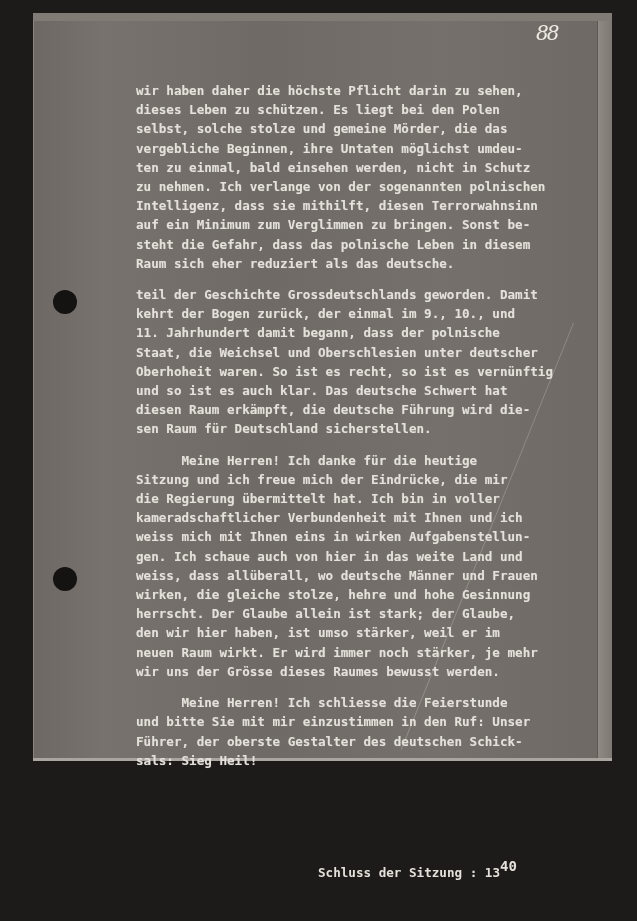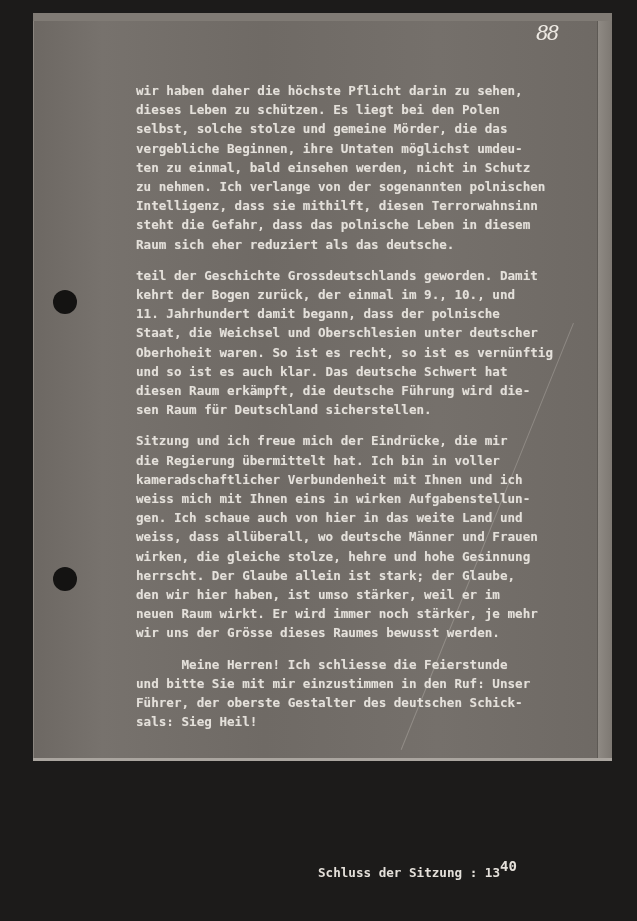--- a/index.html
+++ b/index.html
@@ -92,36 +92,38 @@
 
   <div class="text-block">
     <div>
       <span class="line">wir haben daher die höchste Pflicht darin zu sehen,</span>
       <span class="line">dieses Leben zu schützen. Es liegt bei den Polen</span>
       <span class="line">selbst, solche stolze und gemeine Mörder, die das</span>
       <span class="line">vergebliche Beginnen, ihre Untaten möglichst umdeu-</span>
       <span class="line">ten zu einmal, bald einsehen werden, nicht in Schutz</span>
       <span class="line">zu nehmen. Ich verlange von der sogenannten polnischen</span>
       <span class="line">Intelligenz, dass sie mithilft, diesen Terrorwahnsinn</span>
+      <span class="line">auf ein Minimum zum Verglimmen zu bringen. Sonst be-</span>
       <span class="line">steht die Gefahr, dass das polnische Leben in diesem</span>
       <span class="line">Raum sich eher reduziert als das deutsche.</span>
     </div>
     <div class="para-gap"></div>
     <div>
       <span class="line">teil der Geschichte Grossdeutschlands geworden. Damit</span>
       <span class="line">kehrt der Bogen zurück, der einmal im 9., 10., und</span>
       <span class="line">11. Jahrhundert damit begann, dass der polnische</span>
       <span class="line">Staat, die Weichsel und Oberschlesien unter deutscher</span>
       <span class="line">Oberhoheit waren. So ist es recht, so ist es vernünftig</span>
       <span class="line">und so ist es auch klar. Das deutsche Schwert hat</span>
       <span class="line">diesen Raum erkämpft, die deutsche Führung wird die-</span>
       <span class="line">sen Raum für Deutschland sicherstellen.</span>
     </div>
     <div class="para-gap"></div>
     <div>
+      <span class="line">      Meine Herren! Ich danke für die heutige</span>
       <span class="line">Sitzung und ich freue mich der Eindrücke, die mir</span>
       <span class="line">die Regierung übermittelt hat. Ich bin in voller</span>
       <span class="line">kameradschaftlicher Verbundenheit mit Ihnen und ich</span>
       <span class="line">weiss mich mit Ihnen eins in wirken Aufgabenstellun-</span>
       <span class="line">gen. Ich schaue auch von hier in das weite Land und</span>
       <span class="line">weiss, dass allüberall, wo deutsche Männer und Frauen</span>
       <span class="line">wirken, die gleiche stolze, hehre und hohe Gesinnung</span>
       <span class="line">herrscht. Der Glaube allein ist stark; der Glaube,</span>
       <span class="line">den wir hier haben, ist umso stärker, weil er im</span>
       <span class="line">neuen Raum wirkt. Er wird immer noch stärker, je mehr</span>

